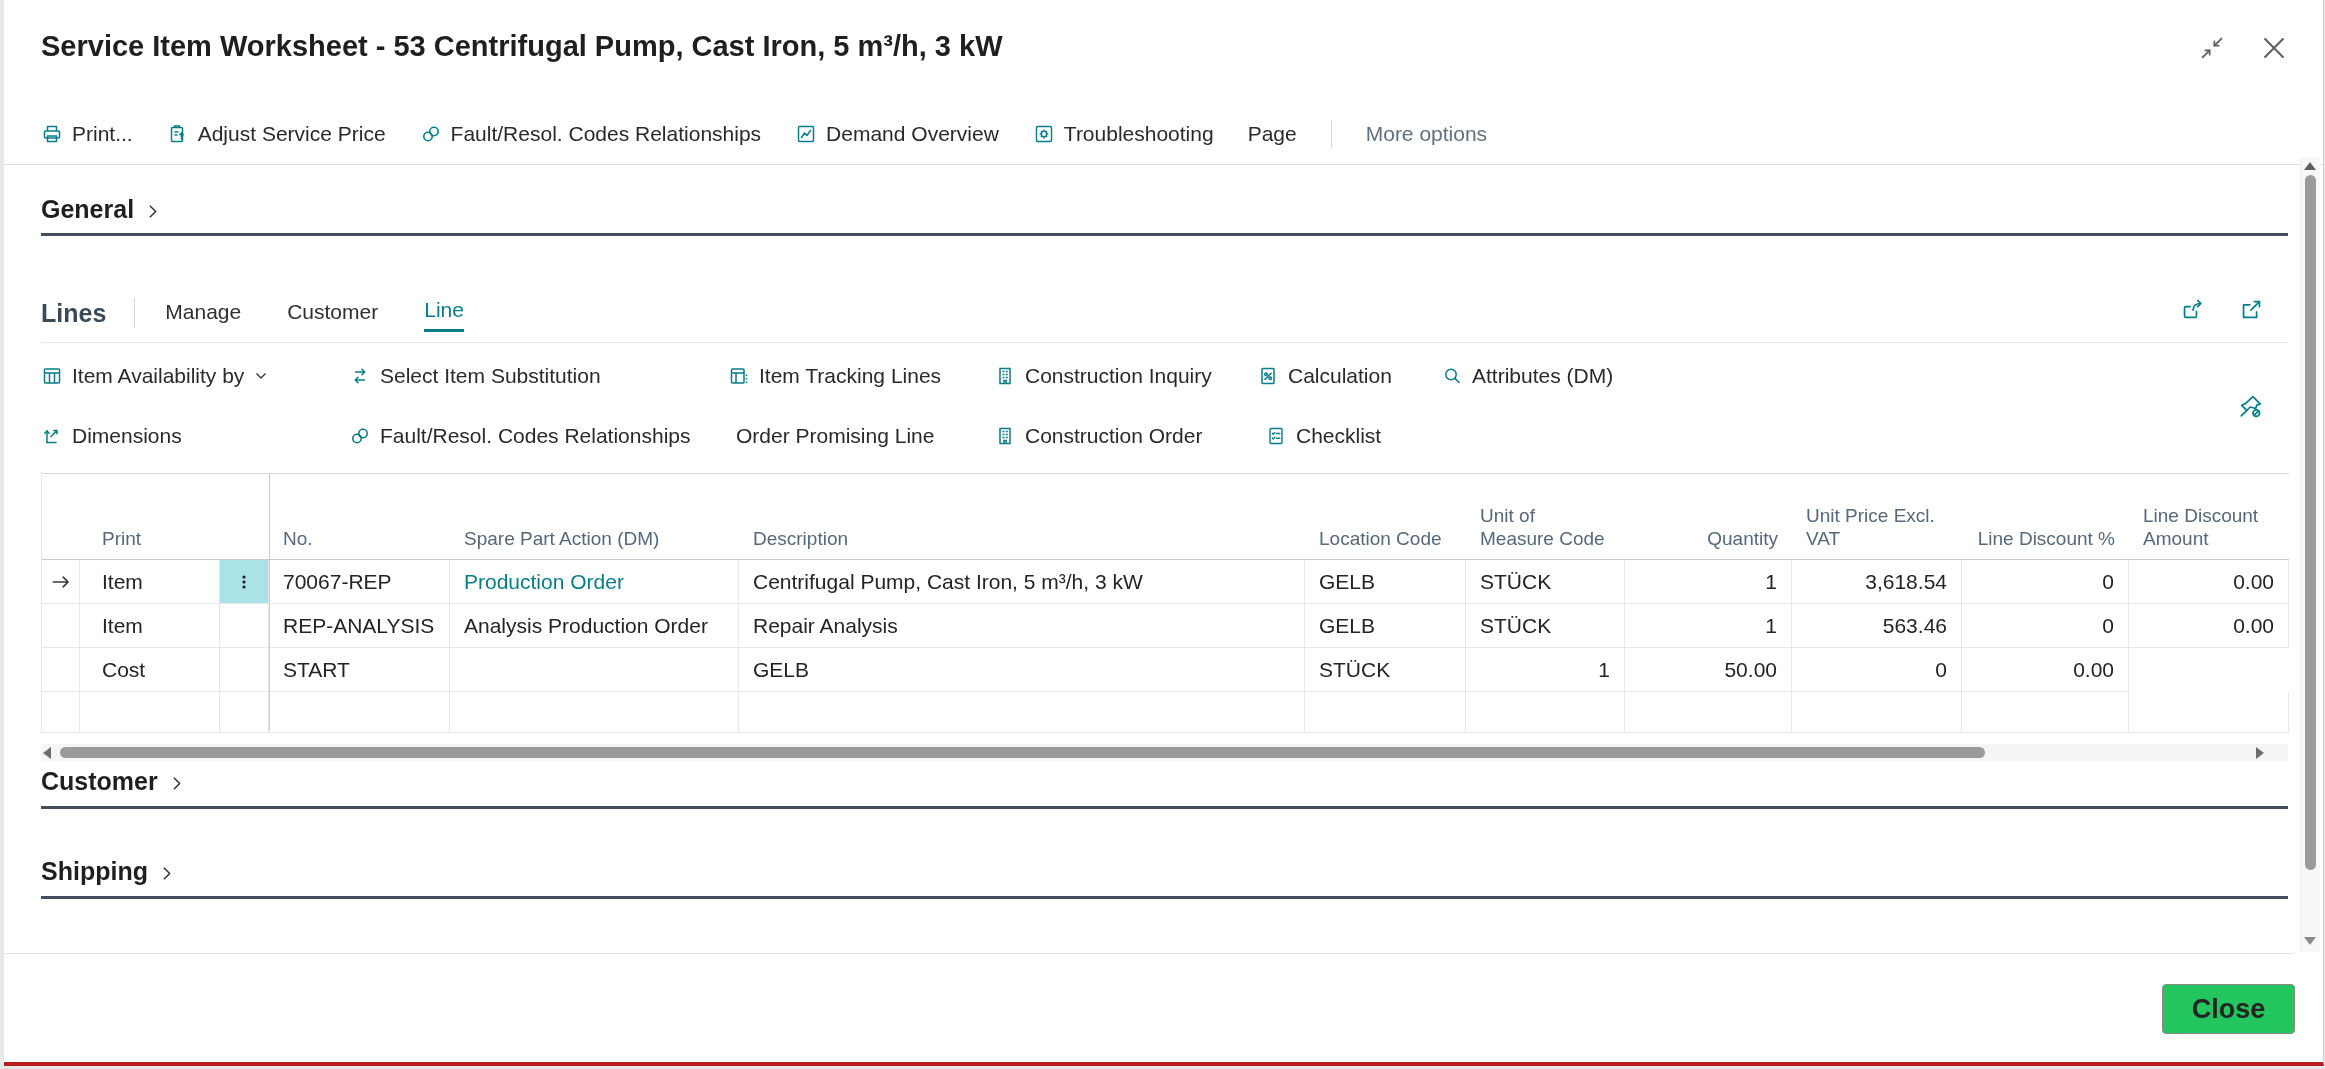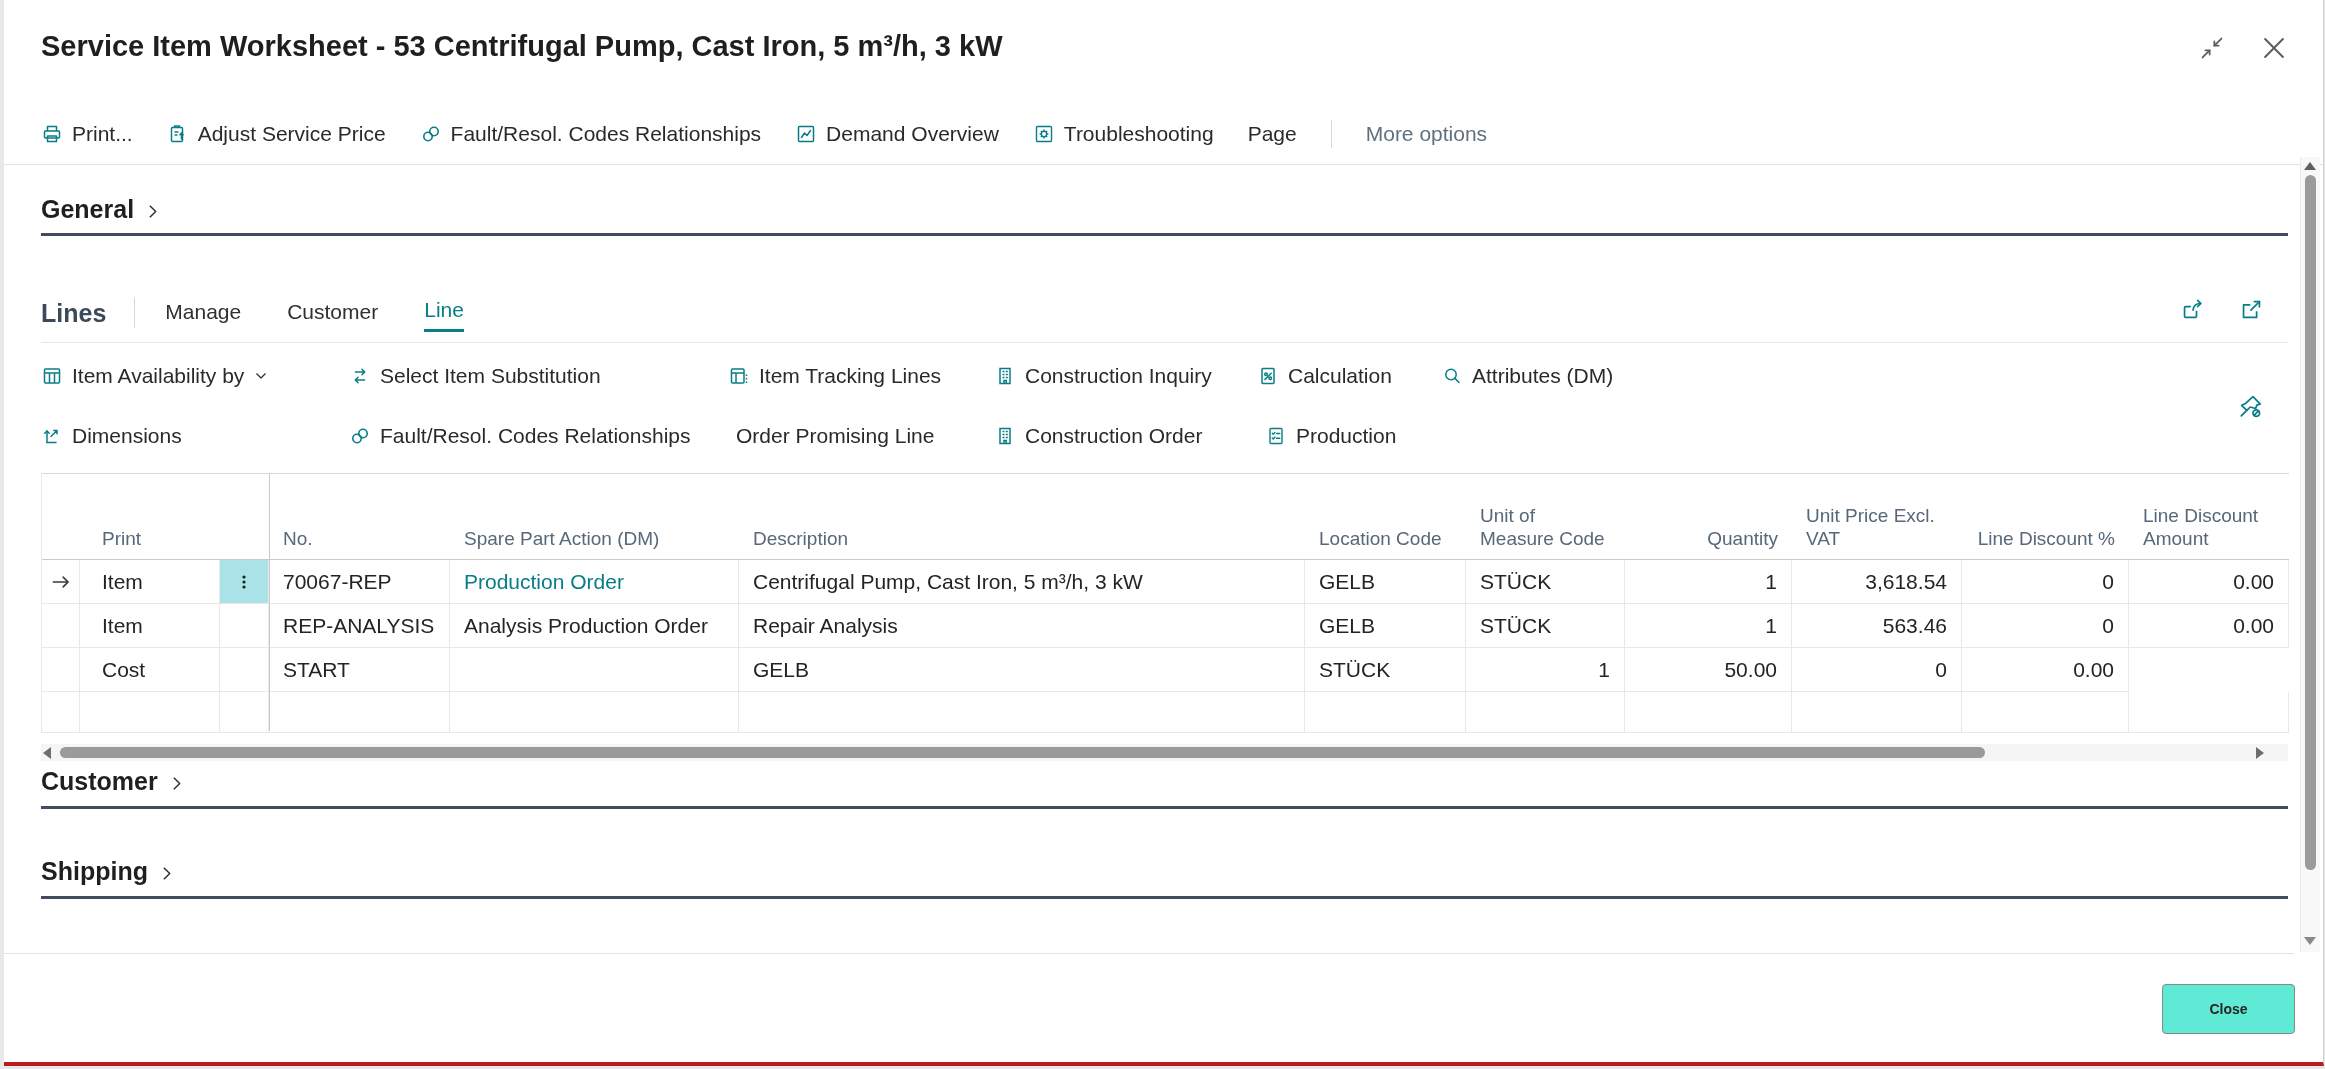--- a/index.html
+++ b/index.html
@@ -60,21 +60,21 @@
   .harrow-r{position:absolute;right:24px;top:3px;width:0;height:0;border-top:6px solid transparent;border-bottom:6px solid transparent;border-left:8px solid #6d6d6d;}
 
   
   .vscroll{position:absolute;left:2296px;top:157px;width:19px;height:795px;background:#f8f8f8;border-left:1px solid #ececec;cursor:pointer;}
   .vthumb{position:absolute;left:4px;top:18px;width:11px;height:695px;background:#9b9b9b;border-radius:6px;}
   .varrow-u{position:absolute;left:3px;top:5px;width:0;height:0;border-left:6px solid transparent;border-right:6px solid transparent;border-bottom:8px solid #5f5f5f;}
   .varrow-d{position:absolute;left:3px;bottom:7px;width:0;height:0;border-left:6px solid transparent;border-right:6px solid transparent;border-top:8px solid #8a8a8a;}
 
   
   .footer-divider{position:absolute;left:0;top:953px;width:2290px;height:1px;background:#e1e1e1;}
-  .close-btn{position:absolute;left:2158px;top:984px;width:131px;height:48px;background:#5eead4;border:1px solid #8a8886;border-radius:4px;font-size:14px;font-weight:600;color:#252423;font-family:"Liberation Sans",sans-serif;cursor:pointer;display:flex;align-items:center;justify-content:center;}
+  .close-btn{position:absolute;left:2158px;top:984px;width:131px;height:48px;background:#22c55e;border:1px solid #8a8886;border-radius:4px;font-size:27px;font-weight:600;color:#252423;font-family:"Liberation Sans",sans-serif;cursor:pointer;display:flex;align-items:center;justify-content:center;}
   svg{display:block;}
 </style>
 </head>
 <body>
 
 <div class="stage">
 <div class="dialog">
 
   <div class="title">Service Item Worksheet - 53 Centrifugal Pump, Cast Iron, 5 m³/h, 3 kW</div>
   <div class="win-btn win-restore">
@@ -289,21 +289,21 @@
       <span>Construction Order</span>
     </div>
     <div class="act" style="left:1261px;top:415px;">
       <span>
             <svg width="22" height="22" viewBox="0 0 22 22" fill="none" stroke="#077d87" stroke-width="1.4" stroke-linecap="round" stroke-linejoin="round">
               <rect x="5" y="3.5" width="12" height="15" rx="1"></rect>
               <path d="M7.3 8.3l1 1L10 7.4M11.6 8.5h3.2"></path>
               <path d="M7.3 13l1 1 1.7-1.9M11.6 13.2h3.2"></path>
             </svg>
           </span>
-      <span>Production</span>
+      <span>Checklist</span>
     </div>
   </div>
   <div style="position:absolute;left:2233px;top:393px;">
     <span><svg width="27" height="27" viewBox="0 0 22 22" fill="none" stroke="#077d87" stroke-width="1.4" stroke-linecap="round" stroke-linejoin="round">
             <path d="M13 3l6 6-2.9.9-.9 2.7-4.4-1.2L8 14.2 3.8 10 6.6 8.8 13 3z"></path>
             <path d="M8 14.2L3.5 18.7"></path>
             <circle cx="15.7" cy="16.4" r="2.7"></circle>
             <path d="M13.9 18.2l3.6-3.6"></path>
           </svg></span>
   </div>

